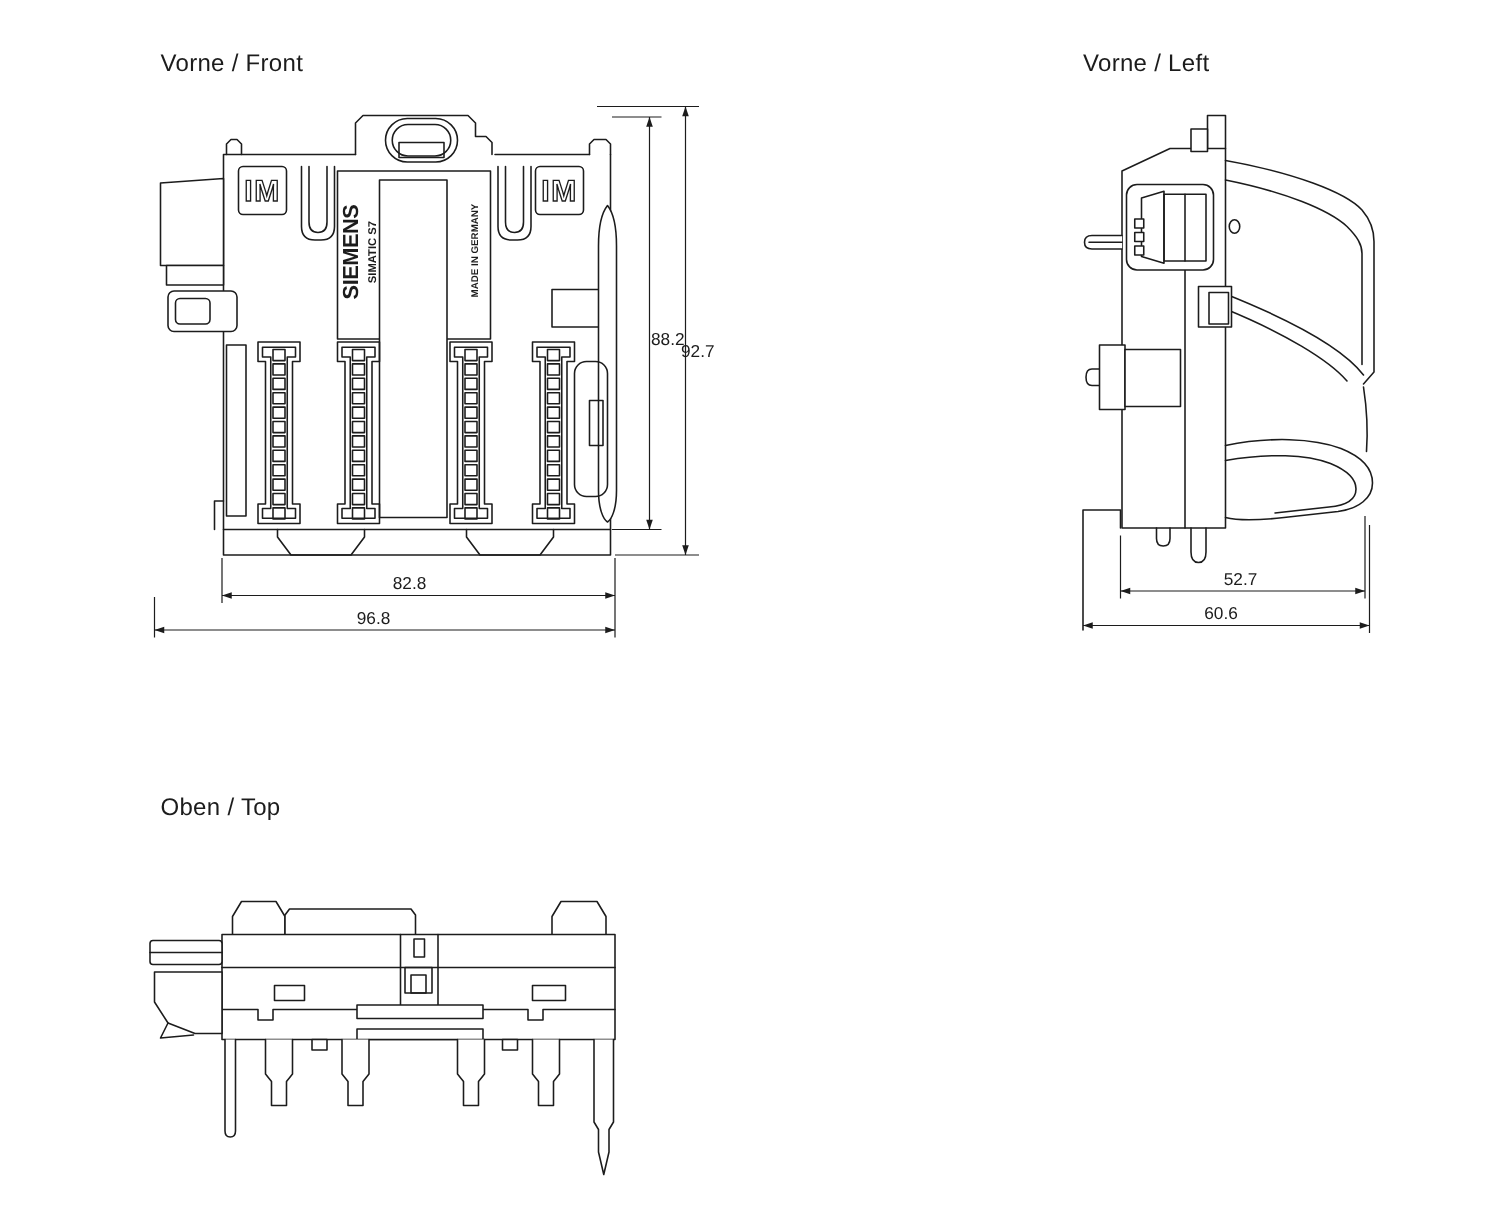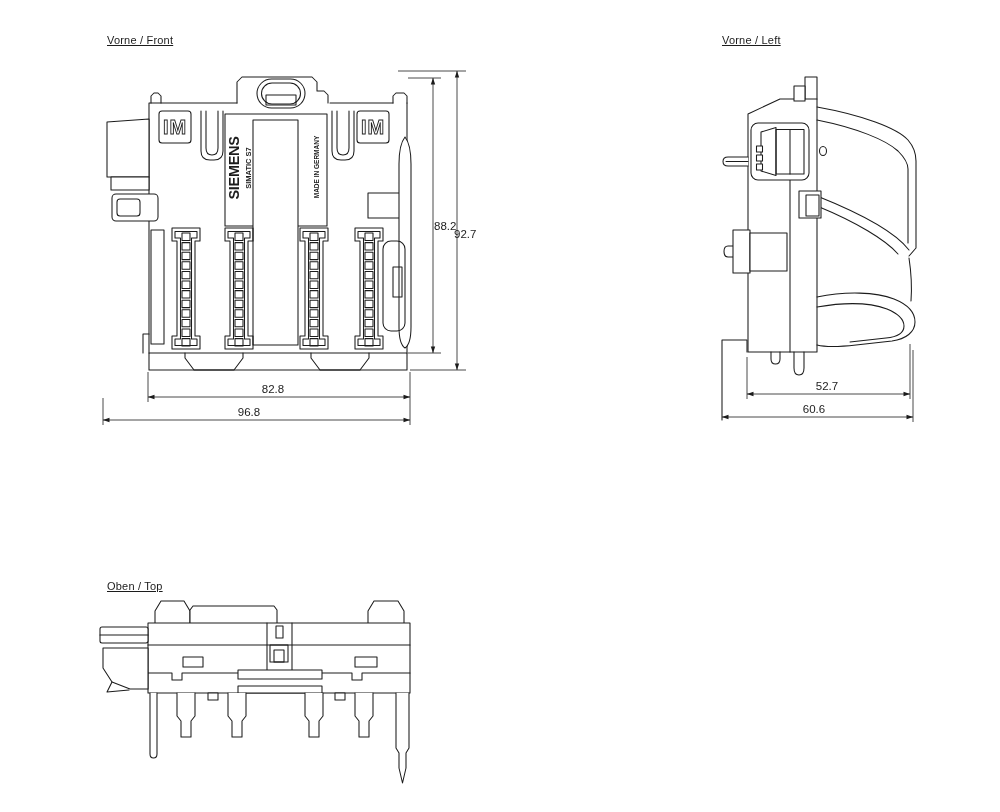--- a/index.html
+++ b/index.html
@@ -1,37 +1,37 @@
 <!DOCTYPE html>
 <html><head>
 <meta charset="utf-8">
 <style>
   html,body{margin:0;padding:0;}
   body{
     width:1000px;height:812px;position:relative;background:#ffffff;
     font-family:"Liberation Sans",sans-serif;color:#1c1c1c;overflow:hidden;
   }
-  .view-label{position:absolute;font-size:11px;letter-spacing:.2px;color:#1c1c1c;white-space:nowrap;text-decoration:underline;}
+  .view-label{position:absolute;font-size:16px;letter-spacing:.2px;color:#1c1c1c;white-space:nowrap;}
   svg{position:absolute;overflow:visible;font-family:"Liberation Sans",sans-serif;}
   .ln{stroke:#1c1c1c;stroke-width:1.05;fill:none;stroke-linejoin:round;stroke-linecap:round;}
   .lnf{stroke:#1c1c1c;stroke-width:1.05;fill:#ffffff;stroke-linejoin:round;stroke-linecap:round;}
   .dimline{stroke:#1c1c1c;stroke-width:.8;fill:none;stroke-linecap:butt;}
   .ar{fill:#1c1c1c;stroke:none;}
   .dim{font-size:11.5px;fill:#1c1c1c;}
   .im{font-size:20px;font-weight:bold;fill:#ffffff;stroke:#1c1c1c;stroke-width:.9;letter-spacing:1px;}
   .brand{font-size:14.5px;font-weight:bold;fill:#1c1c1c;letter-spacing:-.3px;}
   .sub{font-size:7.5px;font-weight:bold;fill:#1c1c1c;}
   .origin{font-size:6.5px;font-weight:bold;fill:#1c1c1c;}
 </style>
 </head>
 <body>
 
 <div class="view-label" style="left:107px;top:34px">Vorne / Front</div>
 <div class="view-label" style="left:722px;top:34px">Vorne / Left</div>
-<div class="view-label" style="left:107px;top:580px">Oben / Top</div>
+<div class="view-label" style="left:107px;top:530px">Oben / Top</div>
 
 <svg style="left:95px;top:60px" width="390" height="372" viewBox="95 60 390 372">
   <defs>
     <g id="cstrip" class="ln">
       <path d="M-14,228 H14 V241 H9 V336 H14 V349 H-14 V336 H-9 V241 H-14 Z"></path>
       <path d="M-11,231.5 H11 V238 H5.5 V339 H11 V345.5 H-11 V339 H-5.5 V238 H-11 Z"></path>
       <rect x="-4" y="233" width="8" height="7.4"></rect>
       <rect x="-4" y="242.6" width="8" height="7.4"></rect>
       <rect x="-4" y="252.2" width="8" height="7.4"></rect>
       <rect x="-4" y="261.8" width="8" height="7.4"></rect>

